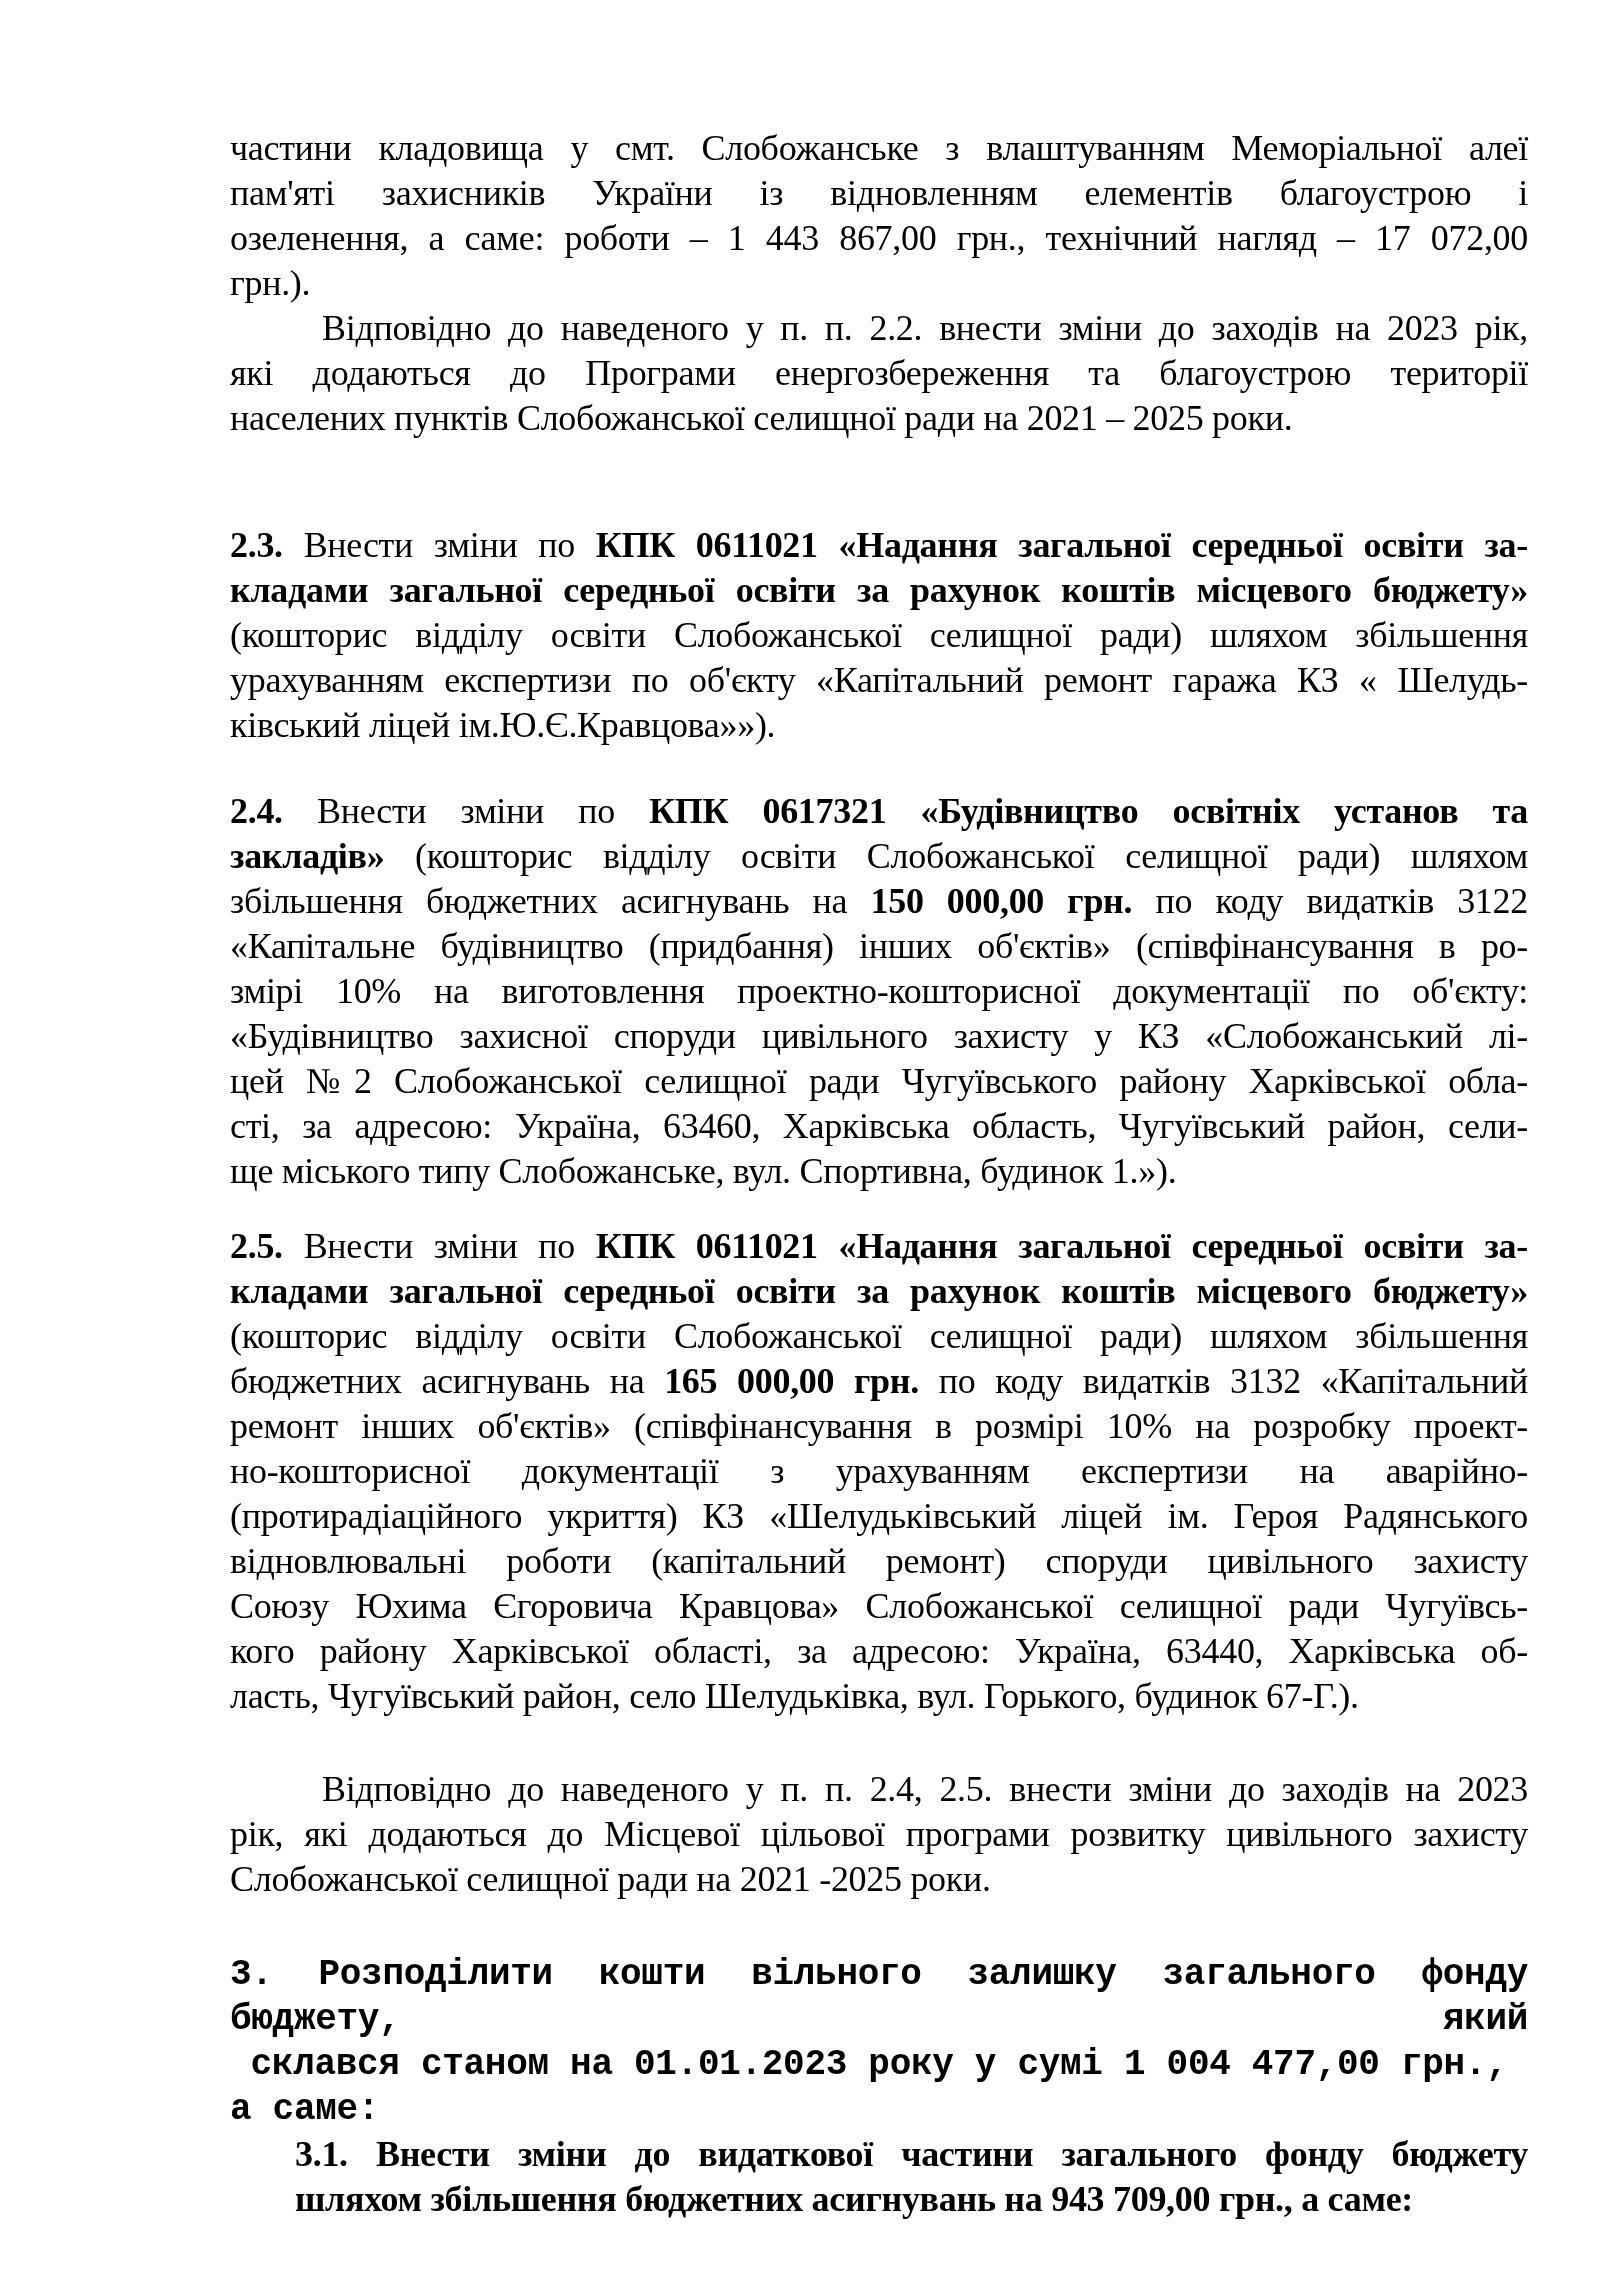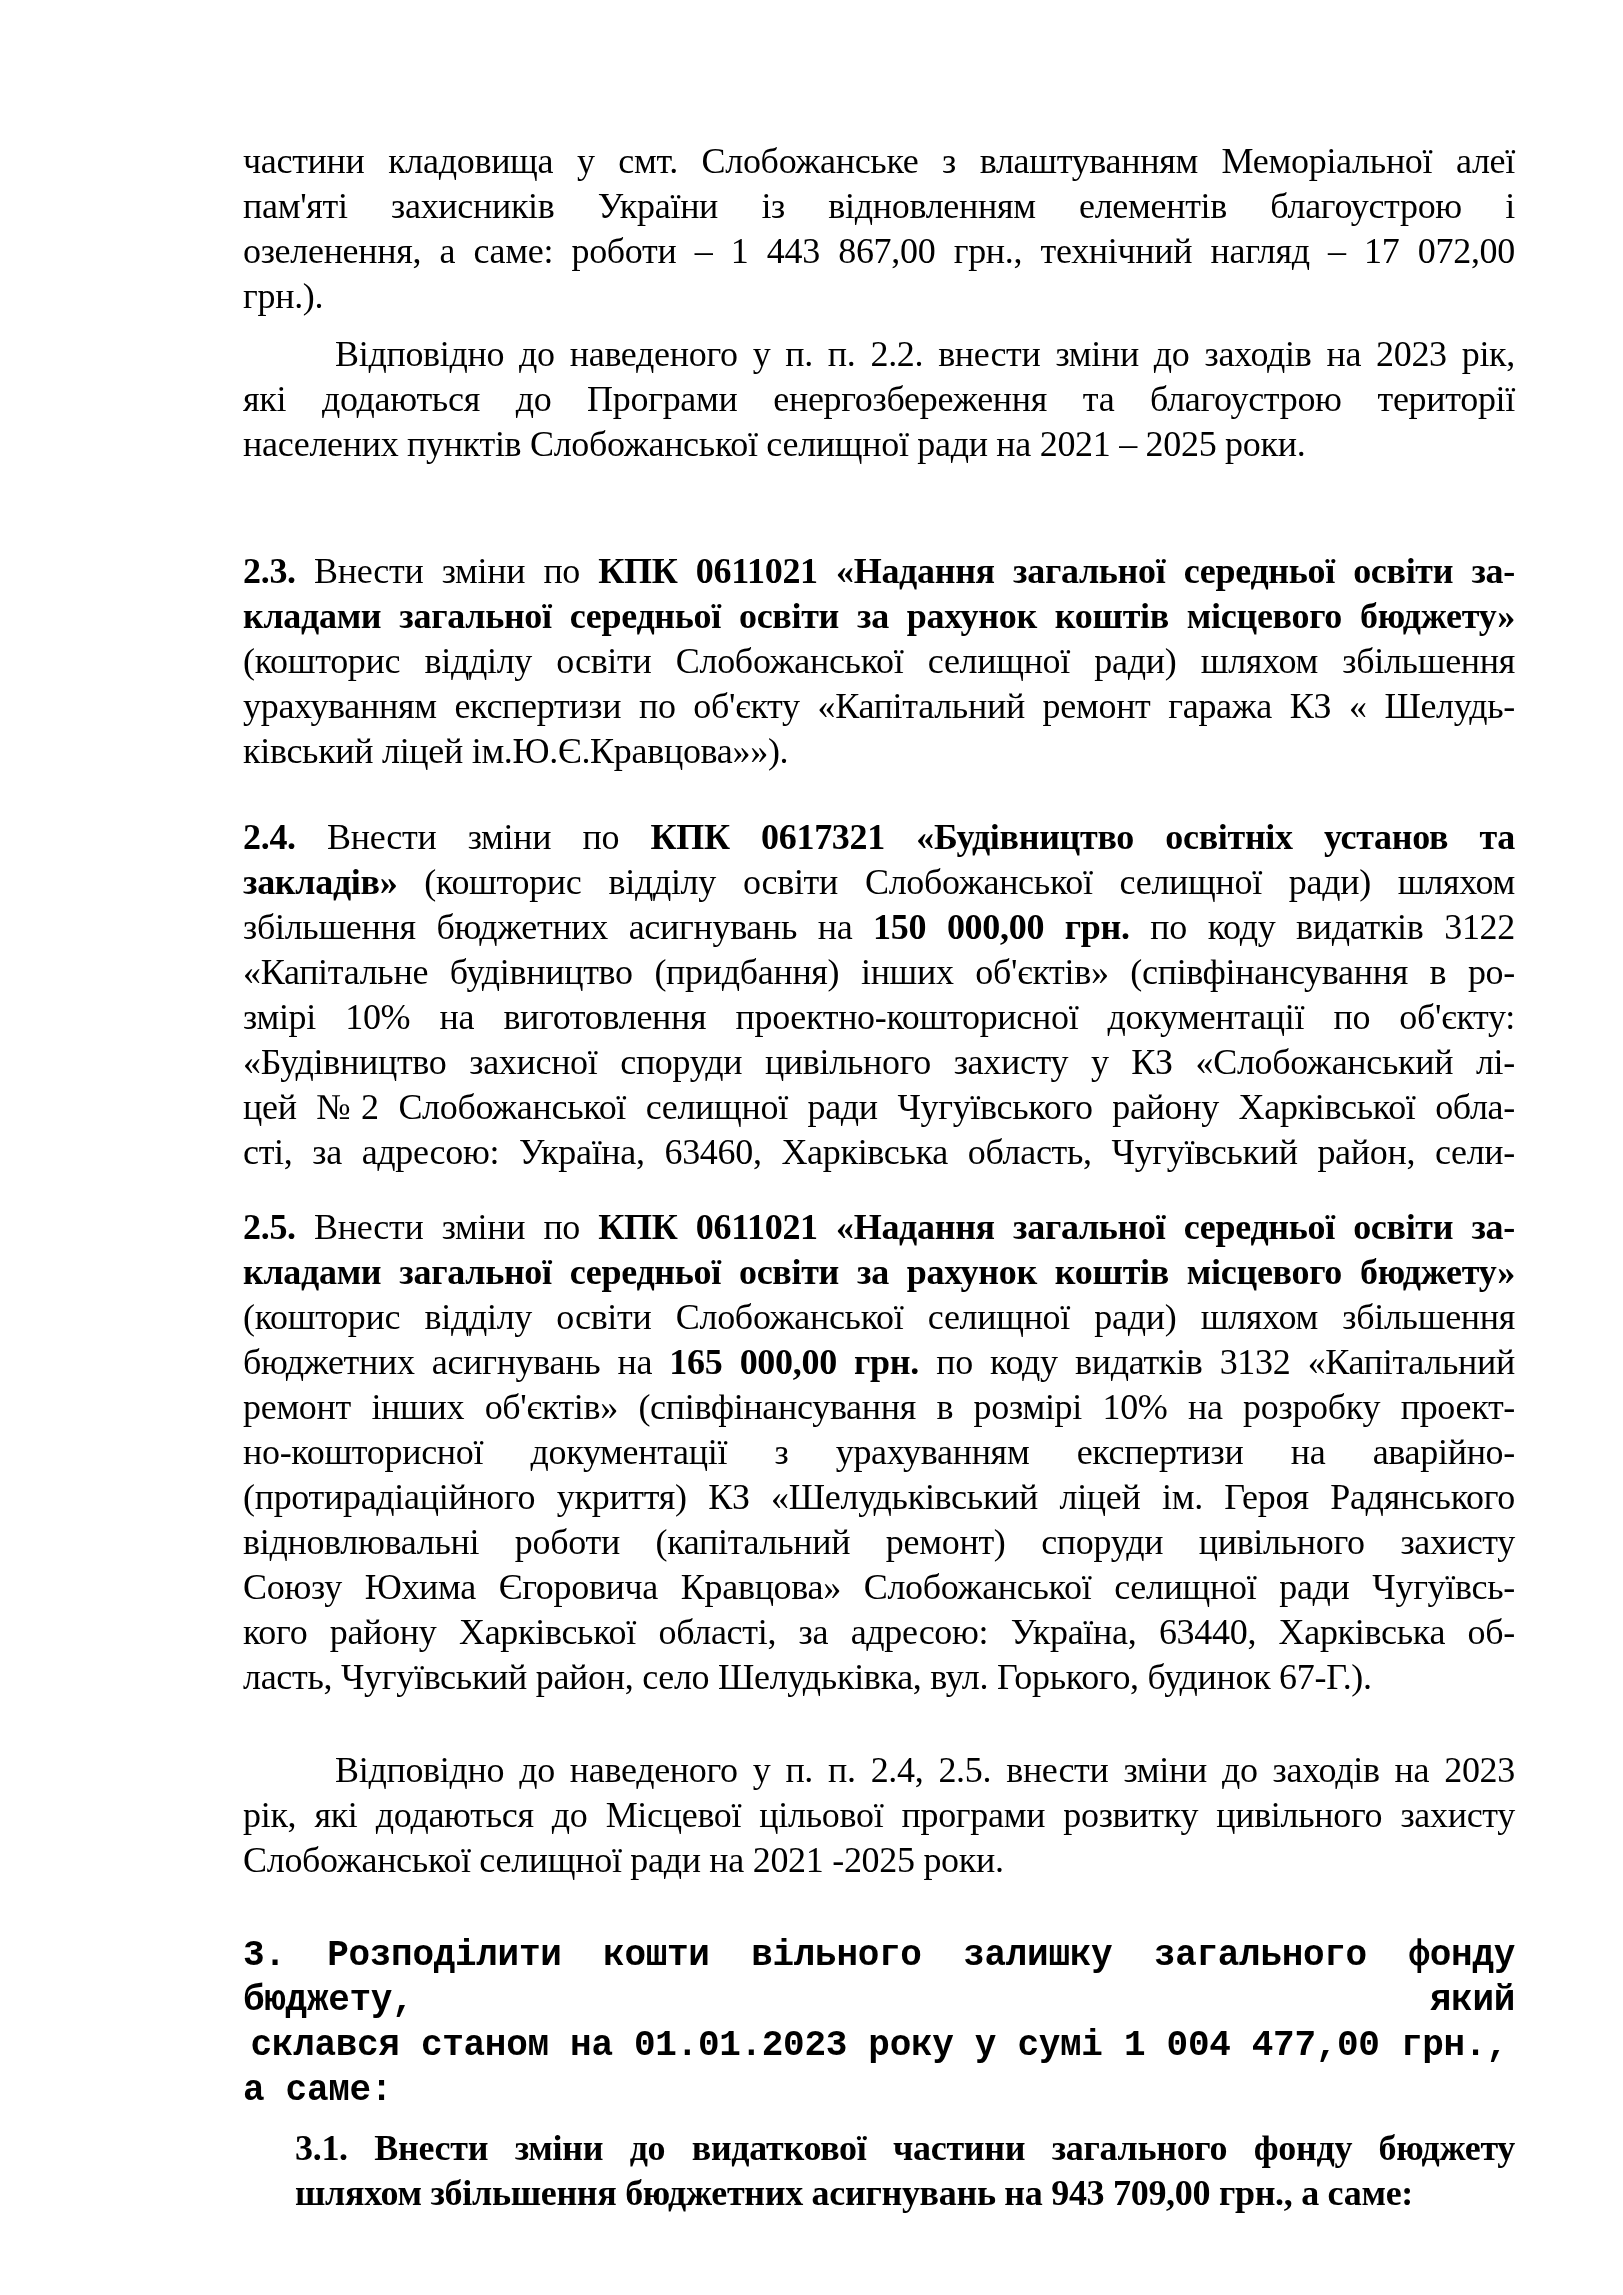--- a/index.html
+++ b/index.html
@@ -19,21 +19,21 @@
   }
   .text-body {
     position: absolute;
     left: 230px;
     top: 126px;
     width: 1298px;
     font-size: 36px;
     line-height: 45px;
     letter-spacing: -0.3px;
   }
-  .para { margin: 13px; }
+  .para { margin: 0; }
   .line { white-space: normal; }
   .line.j {
     text-align: justify;
     text-align-last: justify;
     -moz-text-align-last: justify;
   }
   .line.l {
     text-align: center;
     text-align-last: left;
   }
@@ -65,20 +65,21 @@
       </div>
       <div class="para" style="margin-top: 41px;">
         <div class="line j"><span class="b">2.4.</span><span class="r"> Внести зміни по </span><span class="b">КПК 0617321 «Будівництво освітніх установ та</span></div>
         <div class="line j"><span class="b">закладів»</span><span class="r"> (кошторис відділу освіти Слобожанської селищної ради) шляхом</span></div>
         <div class="line j"><span class="r">збільшення бюджетних асигнувань на </span><span class="b">150 000,00 грн.</span><span class="r"> по коду видатків 3122</span></div>
         <div class="line j"><span class="r">«Капітальне будівництво (придбання) інших об'єктів» (співфінансування в ро-</span></div>
         <div class="line j"><span class="r">змірі 10% на виготовлення проектно-кошторисної документації по об'єкту:</span></div>
         <div class="line j"><span class="r">«Будівництво захисної споруди цивільного захисту у КЗ «Слобожанський лі-</span></div>
         <div class="line j"><span class="r">цей №2 Слобожанської селищної ради Чугуївського району Харківської обла-</span></div>
         <div class="line j"><span class="r">сті, за адресою: Україна, 63460, Харківська область, Чугуївський район, сели-</span></div>
+        <div class="line l"><span class="r">ще міського типу Слобожанське, вул. Спортивна, будинок 1.»).</span></div>
       </div>
       <div class="para" style="margin-top: 30px;">
         <div class="line j"><span class="b">2.5.</span><span class="r"> Внести зміни по </span><span class="b">КПК 0611021 «Надання загальної середньої освіти за-</span></div>
         <div class="line j"><span class="b">кладами загальної середньої освіти за рахунок коштів місцевого бюджету»</span></div>
         <div class="line j"><span class="r">(кошторис відділу освіти Слобожанської селищної ради) шляхом збільшення</span></div>
         <div class="line j"><span class="r">бюджетних асигнувань на </span><span class="b">165 000,00 грн.</span><span class="r"> по коду видатків 3132 «Капітальний</span></div>
         <div class="line j"><span class="r">ремонт інших об'єктів» (співфінансування в розмірі 10% на розробку проект-</span></div>
         <div class="line j"><span class="r">но-кошторисної документації з урахуванням експертизи на аварійно-</span></div>
         <div class="line j"><span class="r">(протирадіаційного укриття) КЗ «Шелудьківський ліцей ім. Героя Радянського</span></div>
         <div class="line j"><span class="r">відновлювальні роботи (капітальний ремонт) споруди цивільного захисту</span></div>

